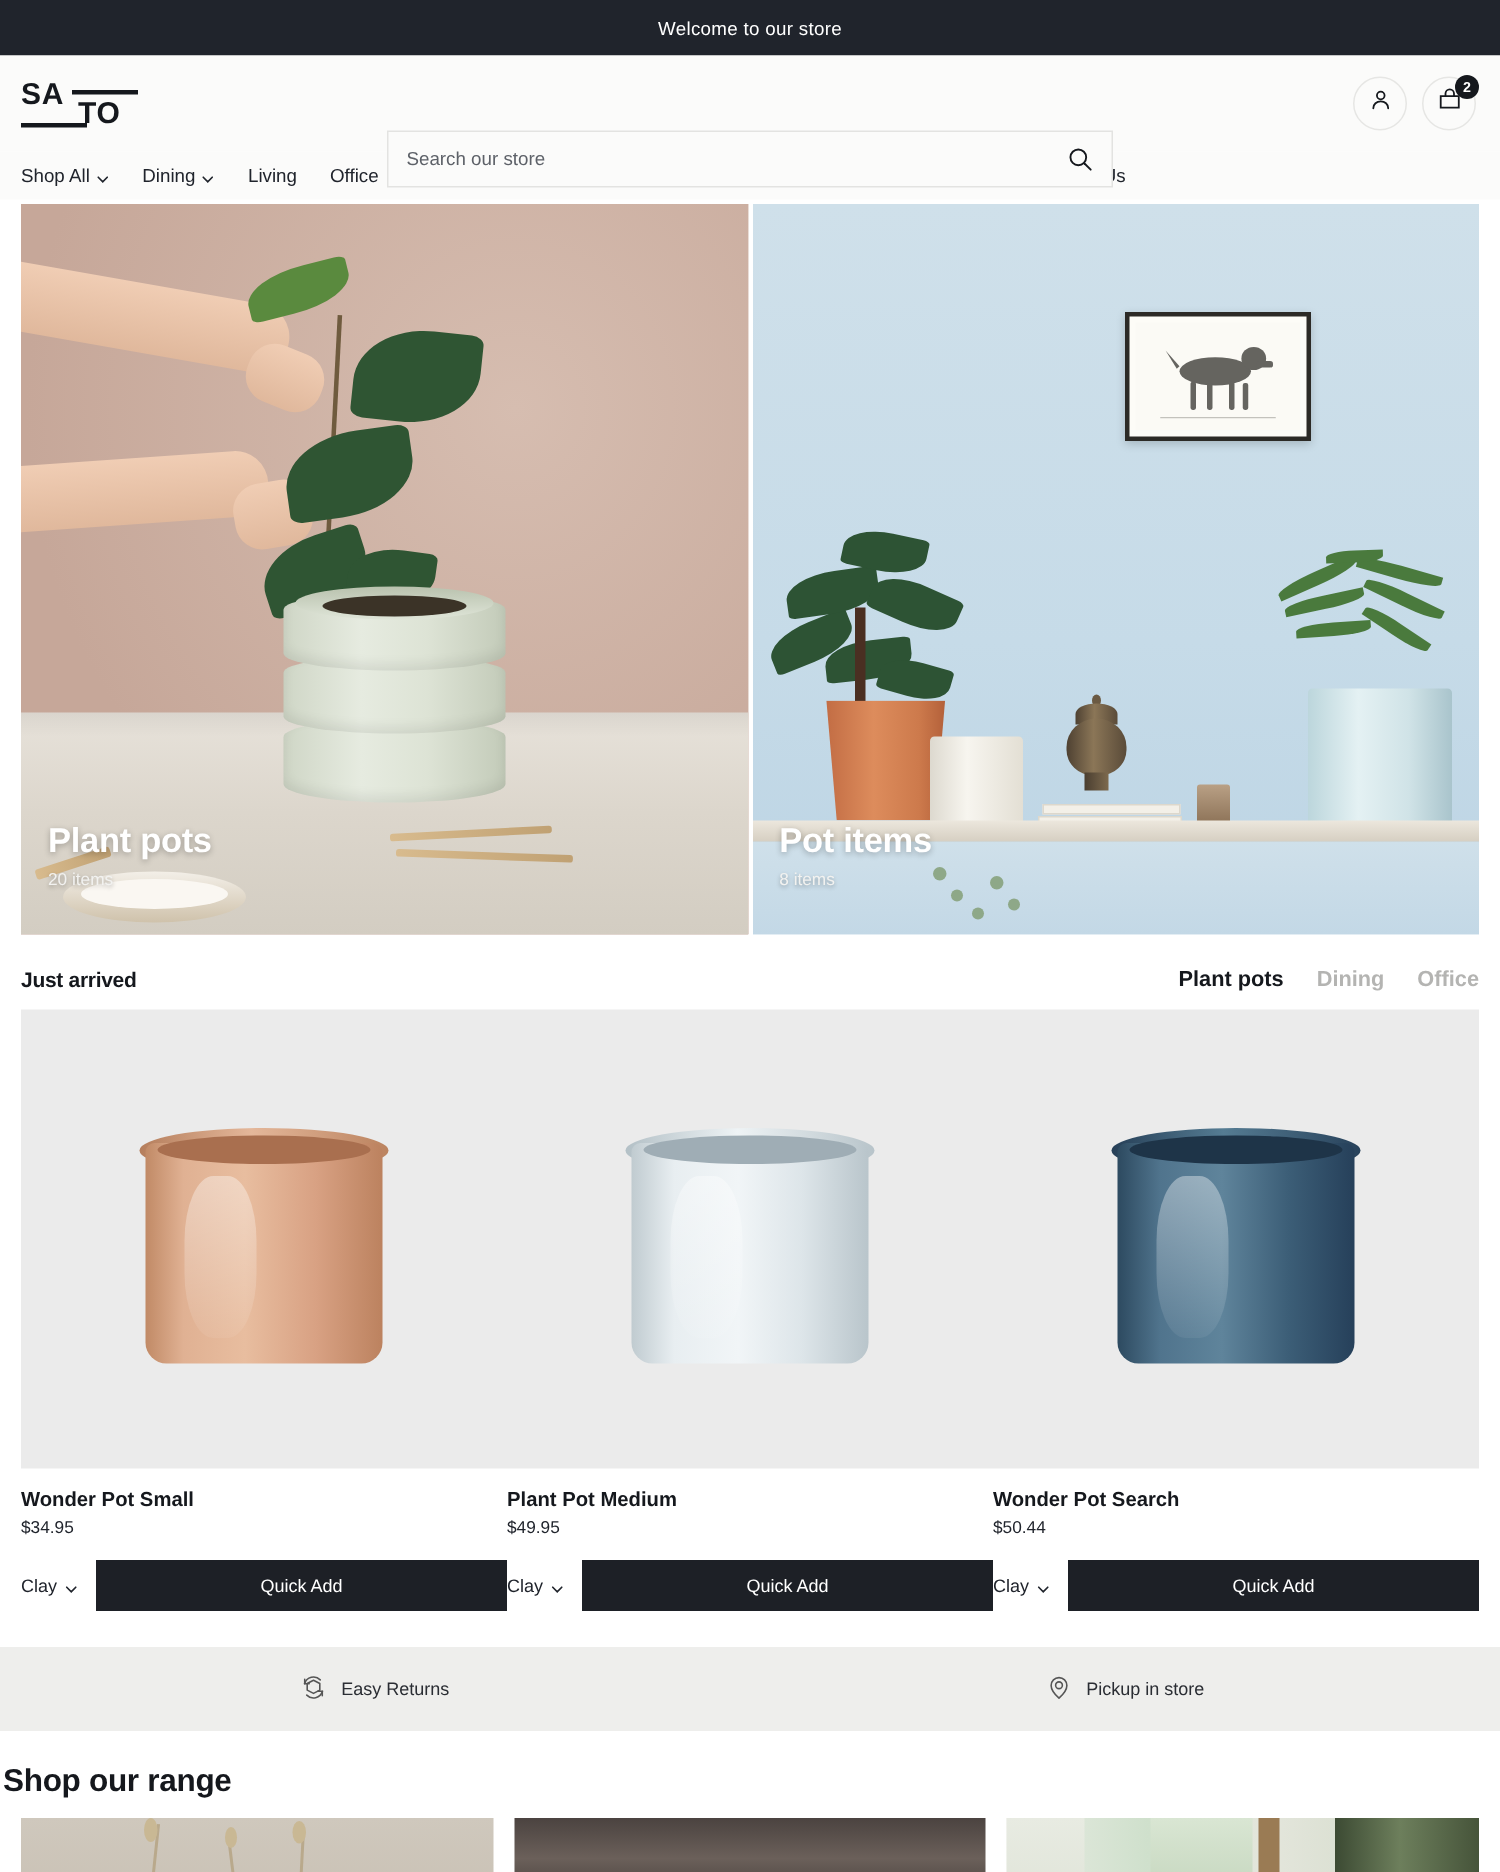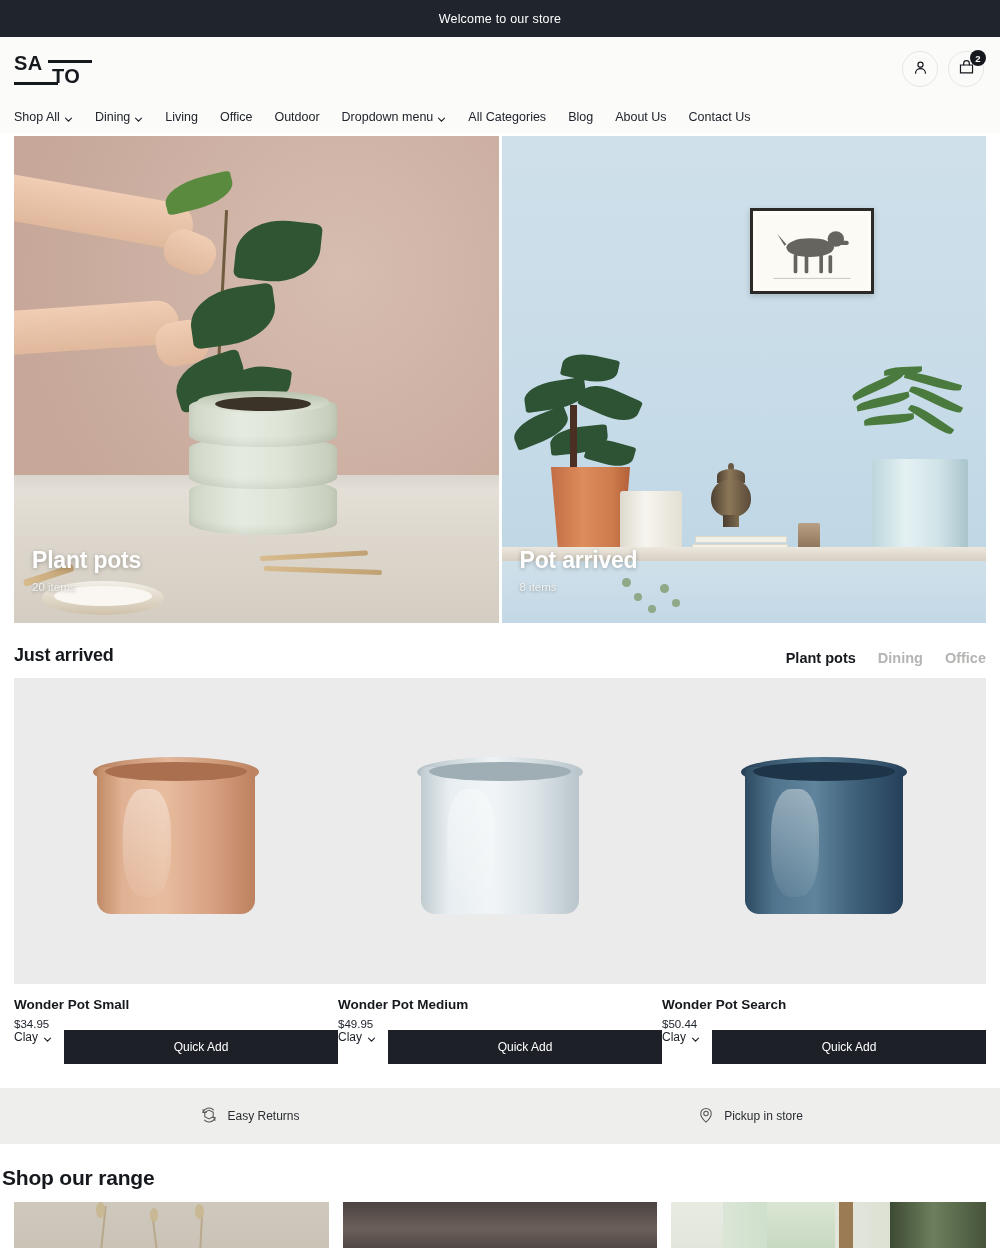--- a/index.html
+++ b/index.html
@@ -194,21 +194,21 @@
   .plantC { position:absolute; right:10px; bottom:150px; width:130px; height:110px; }
   .lf { position:absolute; background:#2d5334; border-radius:55% 8% 55% 8%; }
   .lfn { position:absolute; background:#4a7a3d; border-radius:50% 0 50% 0; }
   .vine { position:absolute; background:#8ea888; border-radius:50%; }
 
   
   .section-head {
     display:flex; align-items:flex-end; justify-content:space-between;
     padding: 22px 14px 12px 14px;
   }
-  .section-title { font-size: 18px; font-weight: 700; color:#15181d; letter-spacing:-.2px; }
+  .section-title { font-size: 14px; font-weight: 700; color:#15181d; letter-spacing:-.2px; }
   .tabs { display:flex; gap:22px; align-items:center; }
   .tab { font-size:14.5px; cursor:pointer; }
   .tab.active { color:#15181d; font-weight:700; }
   .tab.idle { color:#b4b4b2; font-weight:700; }
 
   .products {
     display:grid; grid-template-columns: repeat(3, 1fr);
     gap: 0; padding: 0 14px;
   }
   .pcard { cursor:pointer; }
@@ -240,21 +240,21 @@
   .pot.clay .inner{ background:#a96f4f; }
   .pot.pale .body { background: linear-gradient(90deg,#c0cbd0 0%, #e8eef1 18%, #f1f5f7 45%, #dde5e9 72%, #b9c5cb 100%); }
   .pot.pale .lip  { background: linear-gradient(90deg,#b3c0c6,#eef3f5 45%,#b8c4ca); }
   .pot.pale .inner{ background:#9fadb5; }
   .pot.blue .body { background: linear-gradient(90deg,#2d4a60 0%, #50748d 18%, #5f849b 44%, #3c5e77 72%, #26405a 100%); }
   .pot.blue .lip  { background: linear-gradient(90deg,#263f57,#557c93 45%,#28425b); }
   .pot.blue .inner{ background:#1e3448; }
 
   .pname { font-size:13.5px; font-weight:700; color:#15181d; margin-top:13px; }
   .pprice { font-size:11.5px; color:#20242c; margin-top:6px; }
-  .prow { display:flex; align-items:flex-start; gap:0; }
+  .prow { display:flex; align-items:center; margin-top:15px; gap:0; }
   .variant {
     display:flex; align-items:center; gap:5px;
     font-size:12px; color:#20242c; cursor:pointer;
     padding-right:12px; flex:0 0 auto;
   }
   .quick-add {
     flex:1; height:34px; background:#1d2026; color:#fff;
     border:none; font-family:"Liberation Sans", sans-serif;
     font-size:12px; cursor:pointer;
     display:flex; align-items:center; justify-content:center;
@@ -294,20 +294,29 @@
 
 <div class="header">
 
   <div class="logo">
     <span class="sa">SA</span>
     <span class="bar-top"></span>
     <span class="to">TO</span>
     <span class="bar-bot"></span>
   </div>
 
+  <div class="searchbox">
+    <input type="text" placeholder="Search our store" style="">
+    <span class="search-ico">
+      <svg width="18" height="18" viewBox="0 0 24 24" fill="none" stroke="#15181d" stroke-width="1.7">
+        <circle cx="10.5" cy="10.5" r="7"></circle>
+          <line x1="16" y1="16" x2="21.5" y2="21.5" stroke-linecap="round"></line>
+      </svg>
+    </span>
+  </div>
 
   <div class="header-actions">
     <div class="round-btn">
       <span>
         <svg width="17" height="17" viewBox="0 0 24 24" fill="none" stroke="#15181d" stroke-width="1.7">
           <circle cx="12" cy="8" r="3.6"></circle>
             <path d="M5 20c0-3.9 3.1-6.4 7-6.4s7 2.5 7 6.4" stroke-linecap="round"></path>
         </svg>
       </span>
     </div>
@@ -475,21 +484,21 @@
         <div class="urn-body"></div>
           <div class="urn-foot"></div>
       </div>
 
       <div style="position:absolute; left:296px; bottom:74px; width:22px; height:26px;
                   background:linear-gradient(180deg,#b9a085,#8d7358); border-radius:2px;"></div>
 
       <div class="shelf-r"></div>
     </div>
     <div class="hero-caption">
-      <div class="hero-title">Pot arrived</div>
+      <div class="hero-title">Pot items</div>
       <div class="hero-count">8 items</div>
     </div>
   </div>
 </div>
 
 <div class="section-head">
   <div class="section-title">Just arrived</div>
   <div class="tabs">
     <div class="tab active">Plant pots</div>
     <div class="tab idle">Dining</div>
@@ -525,21 +534,21 @@
 
   <div class="pcard">
     <div class="pimg">
       <div class="pot pale">
           <div class="lip"></div>
           <div class="body"></div>
           <div class="inner"></div>
           <div class="shine"></div>
         </div>
     </div>
-    <div class="pname">Wonder Pot Medium</div>
+    <div class="pname">Plant Pot Medium</div>
     <div class="pprice">$49.95</div>
     <div class="prow">
       <div class="variant">
         <span>Clay</span>
         <span class="chev">
           <svg width="9" height="9" viewBox="0 0 12 12" fill="none" stroke="#20242c" stroke-width="1.5">
               <path d="M2 4.2 6 8.2l4-4" stroke-linecap="round"></path>
             </svg>
         </span>
       </div>

